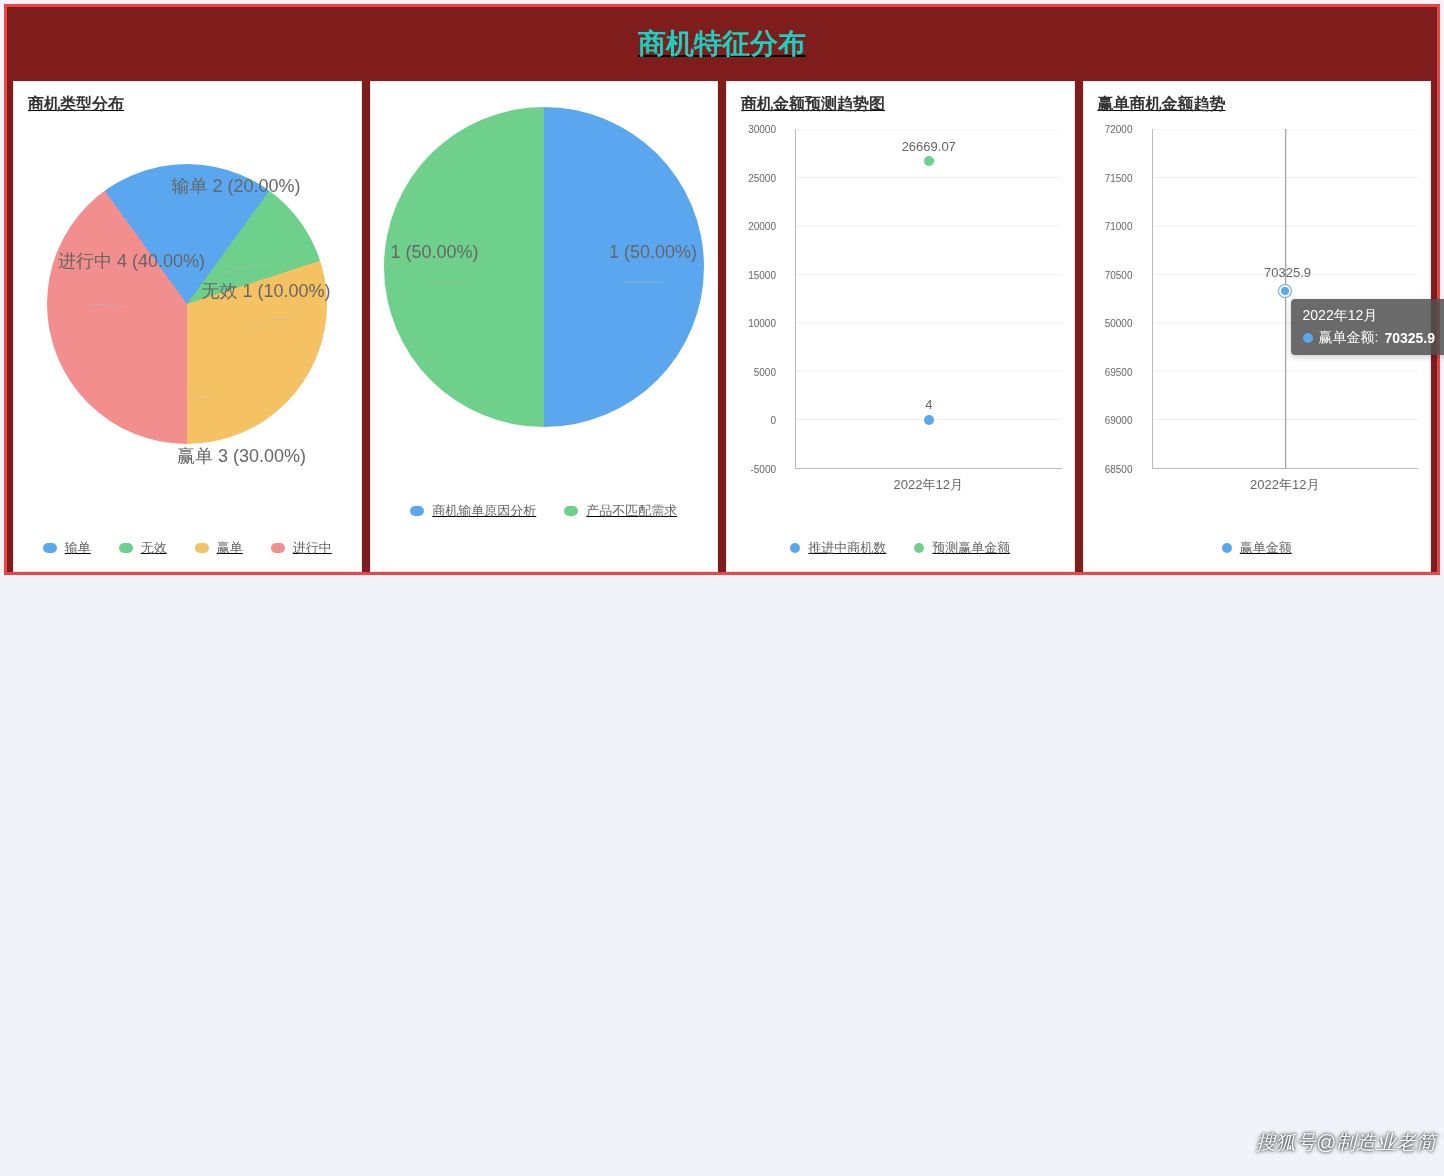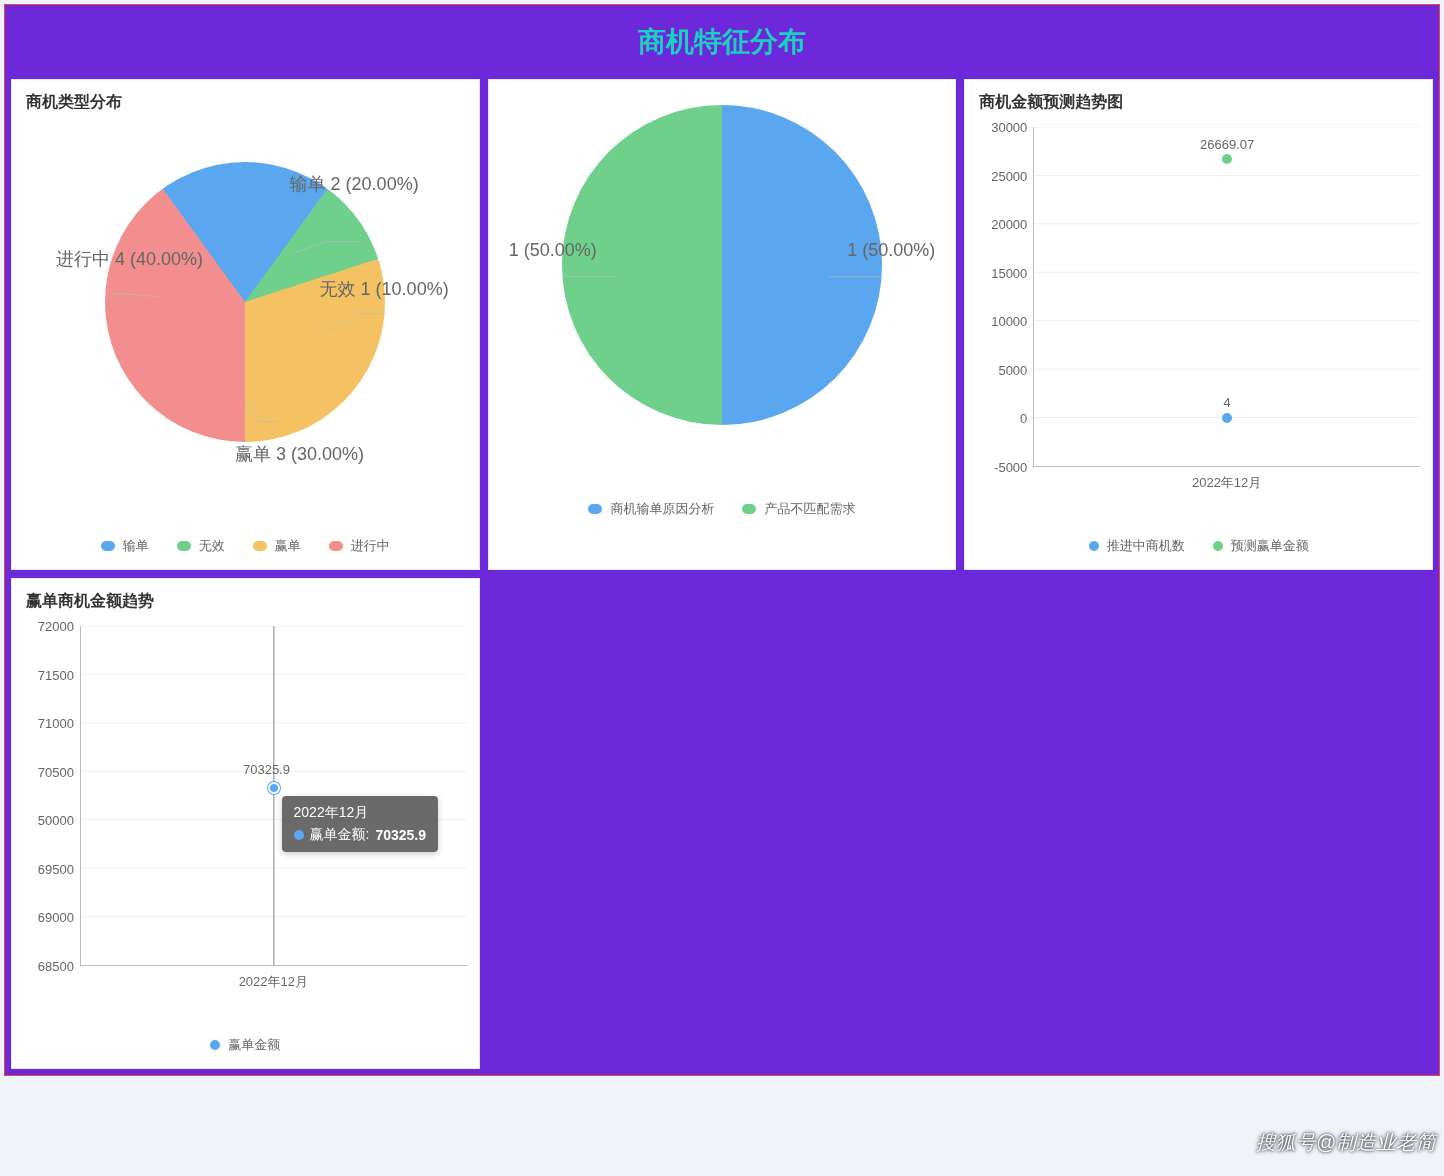--- a/index.html
+++ b/index.html
@@ -3,36 +3,37 @@
 <meta charset="utf-8">
 <style>
   * { box-sizing: border-box; }
   body {
     margin: 0;
     font-family: "Microsoft YaHei", "PingFang SC", -apple-system, sans-serif;
     background: #f0f4f8;
     width: 1444px;
   }
   .page {
-    background: #6d28d9;
-    border: 1px solid #ef4444;
+    background: #7f1d1d;
+    border: 3px solid #ef4444;
     margin: 4px;
+    text-decoration: underline;
   }
   .page-title {
     text-align: center;
     font-size: 28px;
     font-weight: 700;
     color: #1bd0c0;
     padding: 18px 0;
   }
   .grid {
     display: grid;
-    grid-template-columns: 1fr 1fr 1fr;
+    grid-template-columns: 1fr 1fr 1fr 1fr;
     gap: 8px;
-    padding: 0 6px 6px 6px;
+    padding: 0 6px 0 6px;
   }
   .panel {
     background: #fff;
     border: 1px solid #e5e8ec;
     position: relative;
   }
   .panel-title {
     font-size: 16px;
     font-weight: 700;
     color: #333;
@@ -60,21 +61,21 @@
     color: #666;
     white-space: nowrap;
   }
   .line-label {
     position: absolute;
     font-size: 13px;
     color: #666;
     white-space: nowrap;
   }
   .y-axis { position: absolute; left: 10px; top: 10px; bottom: 70px; width: 52px; }
-  .y-tick { position: absolute; right: 0; font-size: 13px; color: #666; transform: translateY(-50%); text-align: right; width: 52px; }
+  .y-tick { position: absolute; right: 13px; font-size: 10px; color: #666; transform: translateY(-50%); text-align: right; width: 52px; }
   .plot {
     position: absolute;
     left: 68px;
     right: 12px;
     top: 10px;
     bottom: 70px;
     border-left: 1px solid #bbb;
     border-bottom: 1px solid #bbb;
   }
   .x-label {

